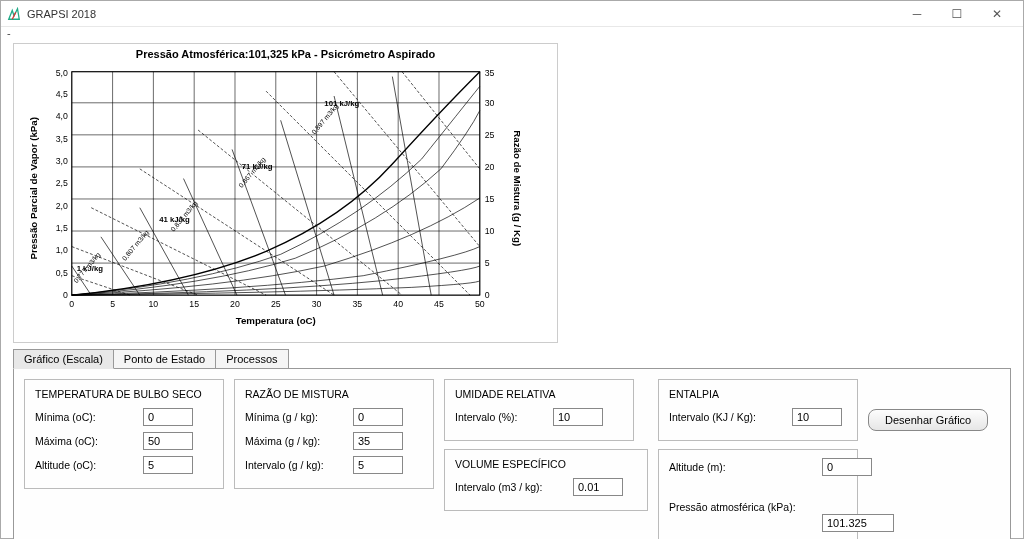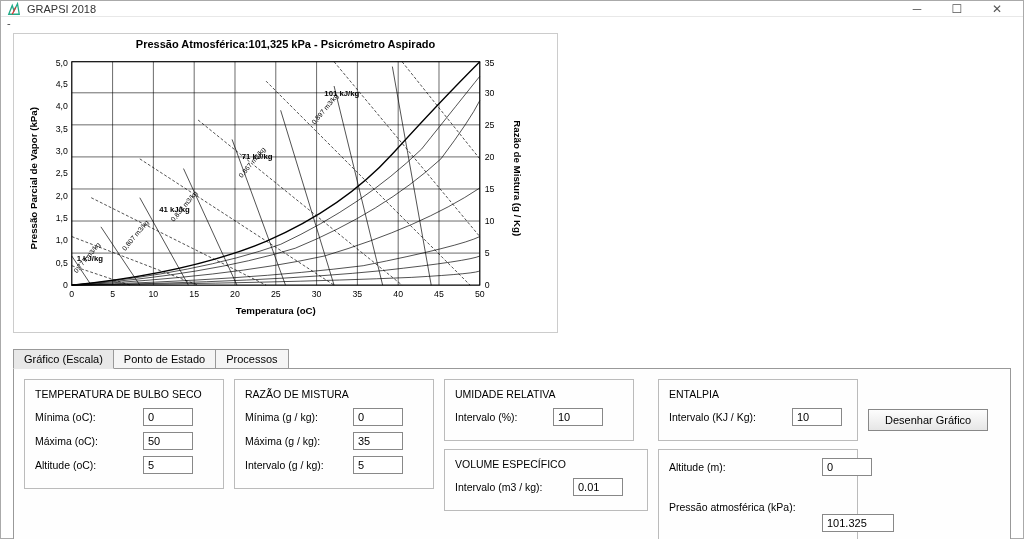--- a/index.html
+++ b/index.html
@@ -13,21 +13,21 @@
 }
 .window {
   width: 1024px;
   height: 539px;
   background: #fff;
   border: 1px solid #aaa;
   display: flex;
   flex-direction: column;
 }
 .titlebar {
-  height: 16px;
+  height: 26px;
   background: #fff;
   display: flex;
   align-items: center;
   padding: 0 6px;
   border-bottom: 1px solid #e8e8e8;
 }
 .titlebar .icon {
   width: 14px;
   height: 14px;
   margin-right: 6px;
@@ -71,21 +71,21 @@
 }
 .chart-area {
   position: relative;
   width: 100%;
   height: calc(100% - 18px);
 }
 .chart-area svg { width: 100%; height: 100%; }
 
 .tabs {
   display: flex;
-  margin-top: 16px;
+  margin-top: 6px;
 }
 .tab {
   padding: 3px 10px;
   border: 1px solid #999;
   background: #f5f5f5;
   font-size: 11px;
   margin-right: -1px;
   cursor: pointer;
 }
 .tab.active {
@@ -135,21 +135,21 @@
 .col-stack {
   display: flex;
   flex-direction: column;
   gap: 8px;
 }
 .btn {
   border: 1px solid #888;
   background: linear-gradient(#fdfdfd, #e6e6e6);
   padding: 4px 16px;
   font-size: 11px;
-  border-radius: 0;
+  border-radius: 8px;
   cursor: pointer;
   min-width: 100px;
   text-align: center;
 }
 .bottom-buttons {
   display: flex;
   gap: 30px;
   padding: 8px 4px 0 4px;
 }
 .bottom-buttons .btn { min-width: 110px; }

